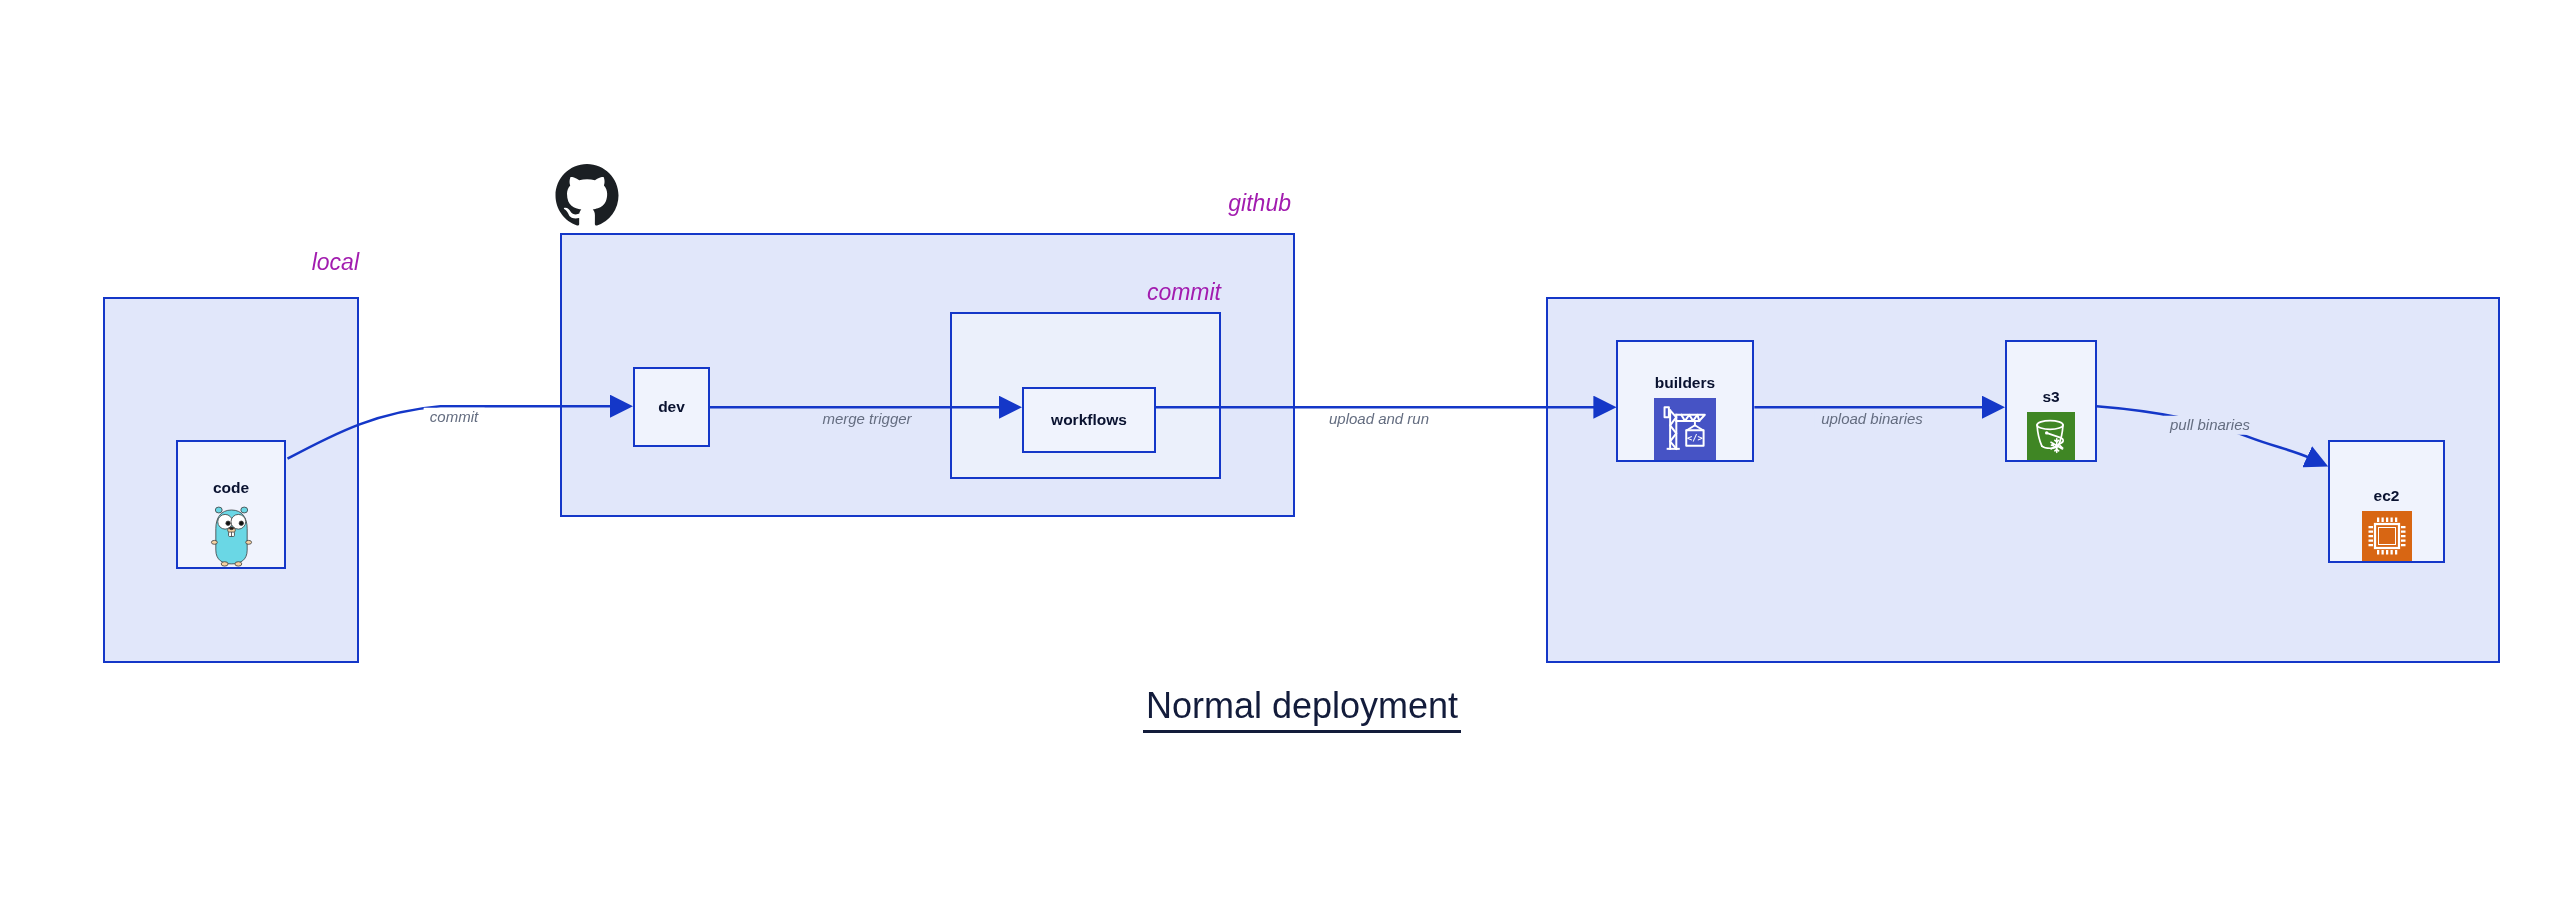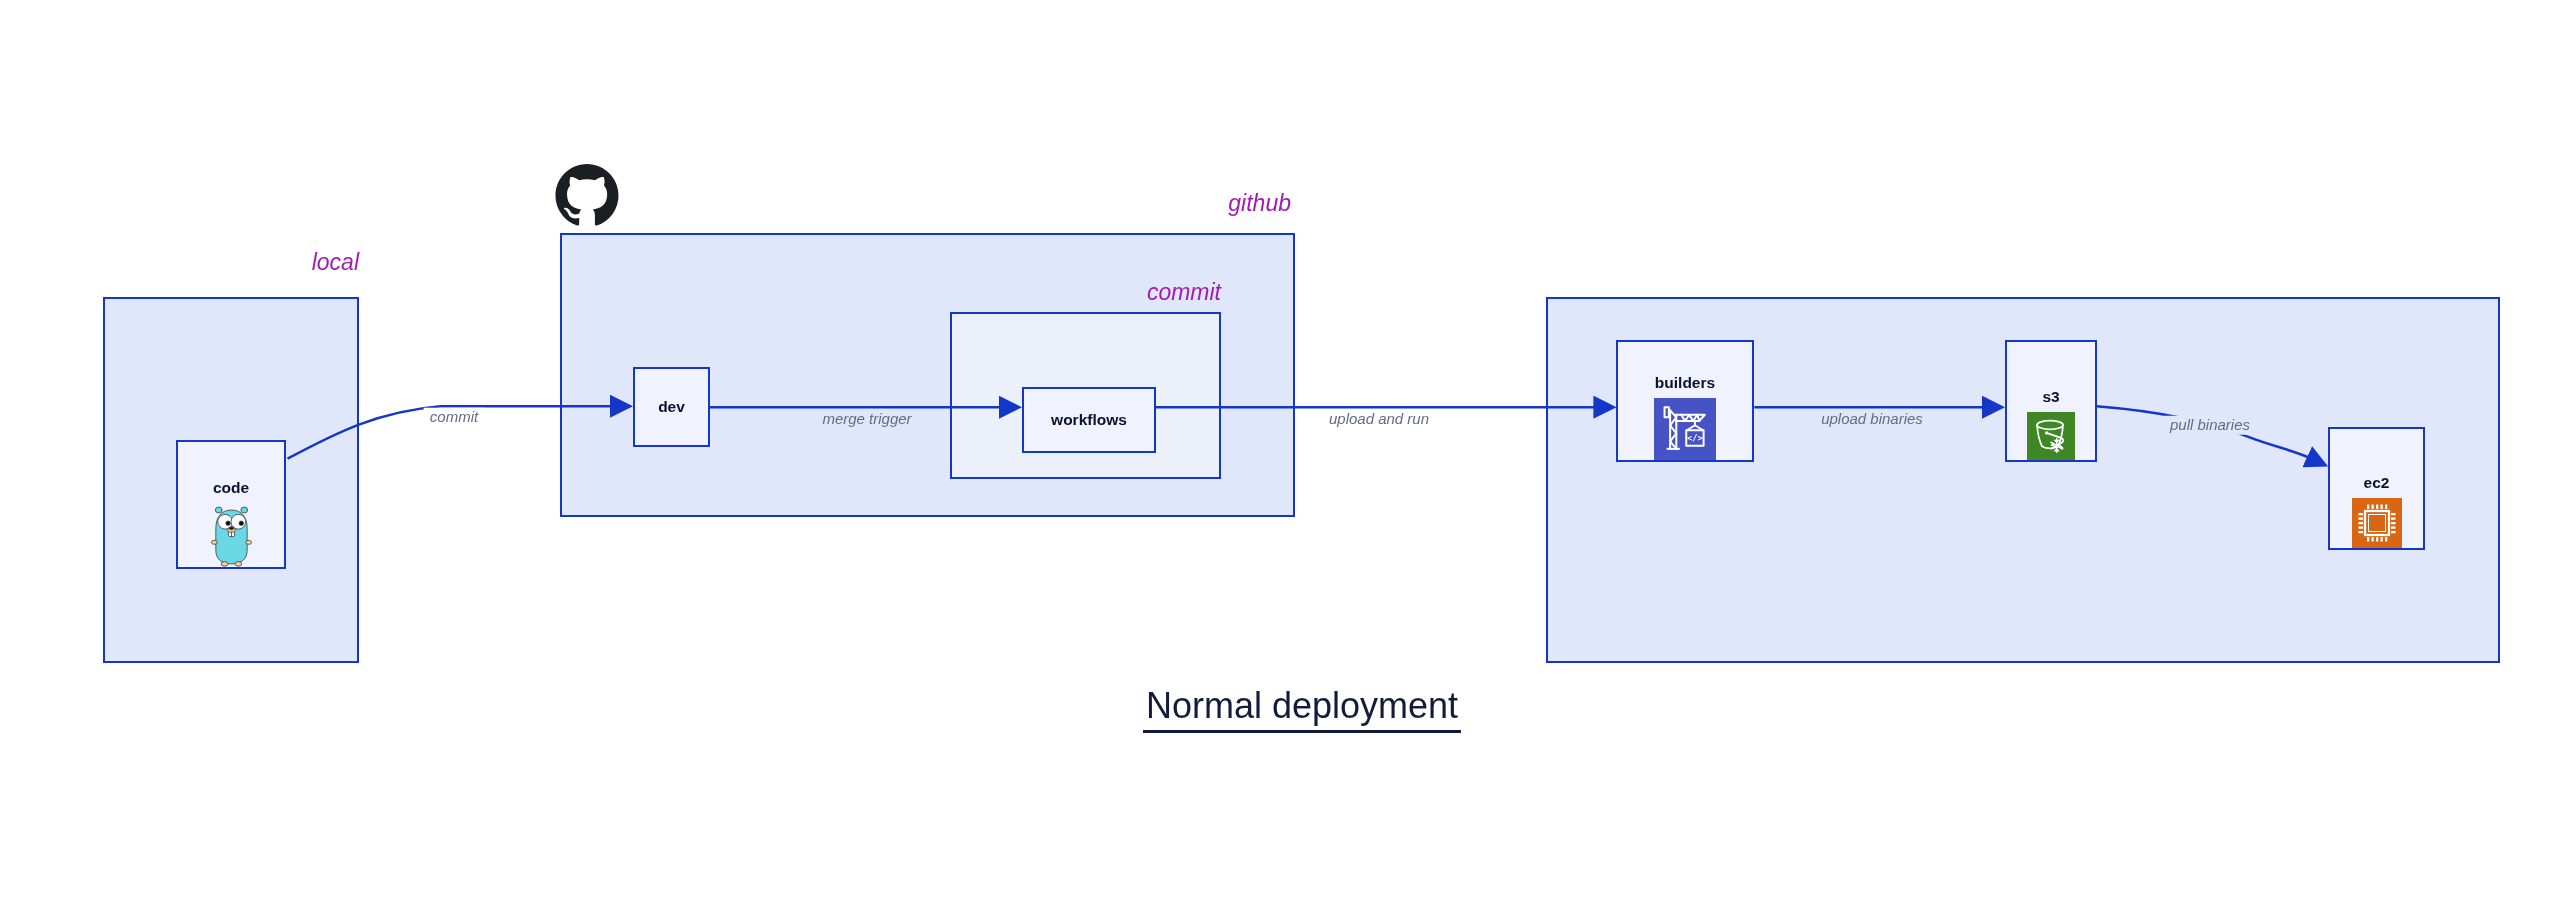--- a/index.html
+++ b/index.html
@@ -132,21 +132,21 @@
         <path d="M50 63 L74 77"></path>
         <path d="M74 63 L50 77"></path>
         <path d="M58 59 L62 62 L66 59"></path>
         <path d="M58 81 L62 78 L66 81"></path>
         <path d="M51 69 L55 70 L54 66"></path>
         <path d="M73 74 L69 70 L70 74 Z"></path>
       </g>
     </svg>
   </div>
 
-  <div class="node icon-node" style="left:2328px;top:427px;width:97px;height:123px">
+  <div class="node icon-node" style="left:2328px;top:440px;width:117px;height:123px">
     <div class="node-label">ec2</div>
     <svg width="50" height="50" viewBox="0 0 100 100">
       <rect width="100" height="100" fill="#D86613"></rect>
       <g fill="#ffffff">
         <rect x="30" y="13" width="4.5" height="9"></rect>
           <rect x="39" y="13" width="4.5" height="9"></rect>
         <rect x="48" y="13" width="4.5" height="9"></rect>
           <rect x="57" y="13" width="4.5" height="9"></rect>
         <rect x="66" y="13" width="4.5" height="9"></rect>
         <rect x="30" y="78" width="4.5" height="9"></rect>

